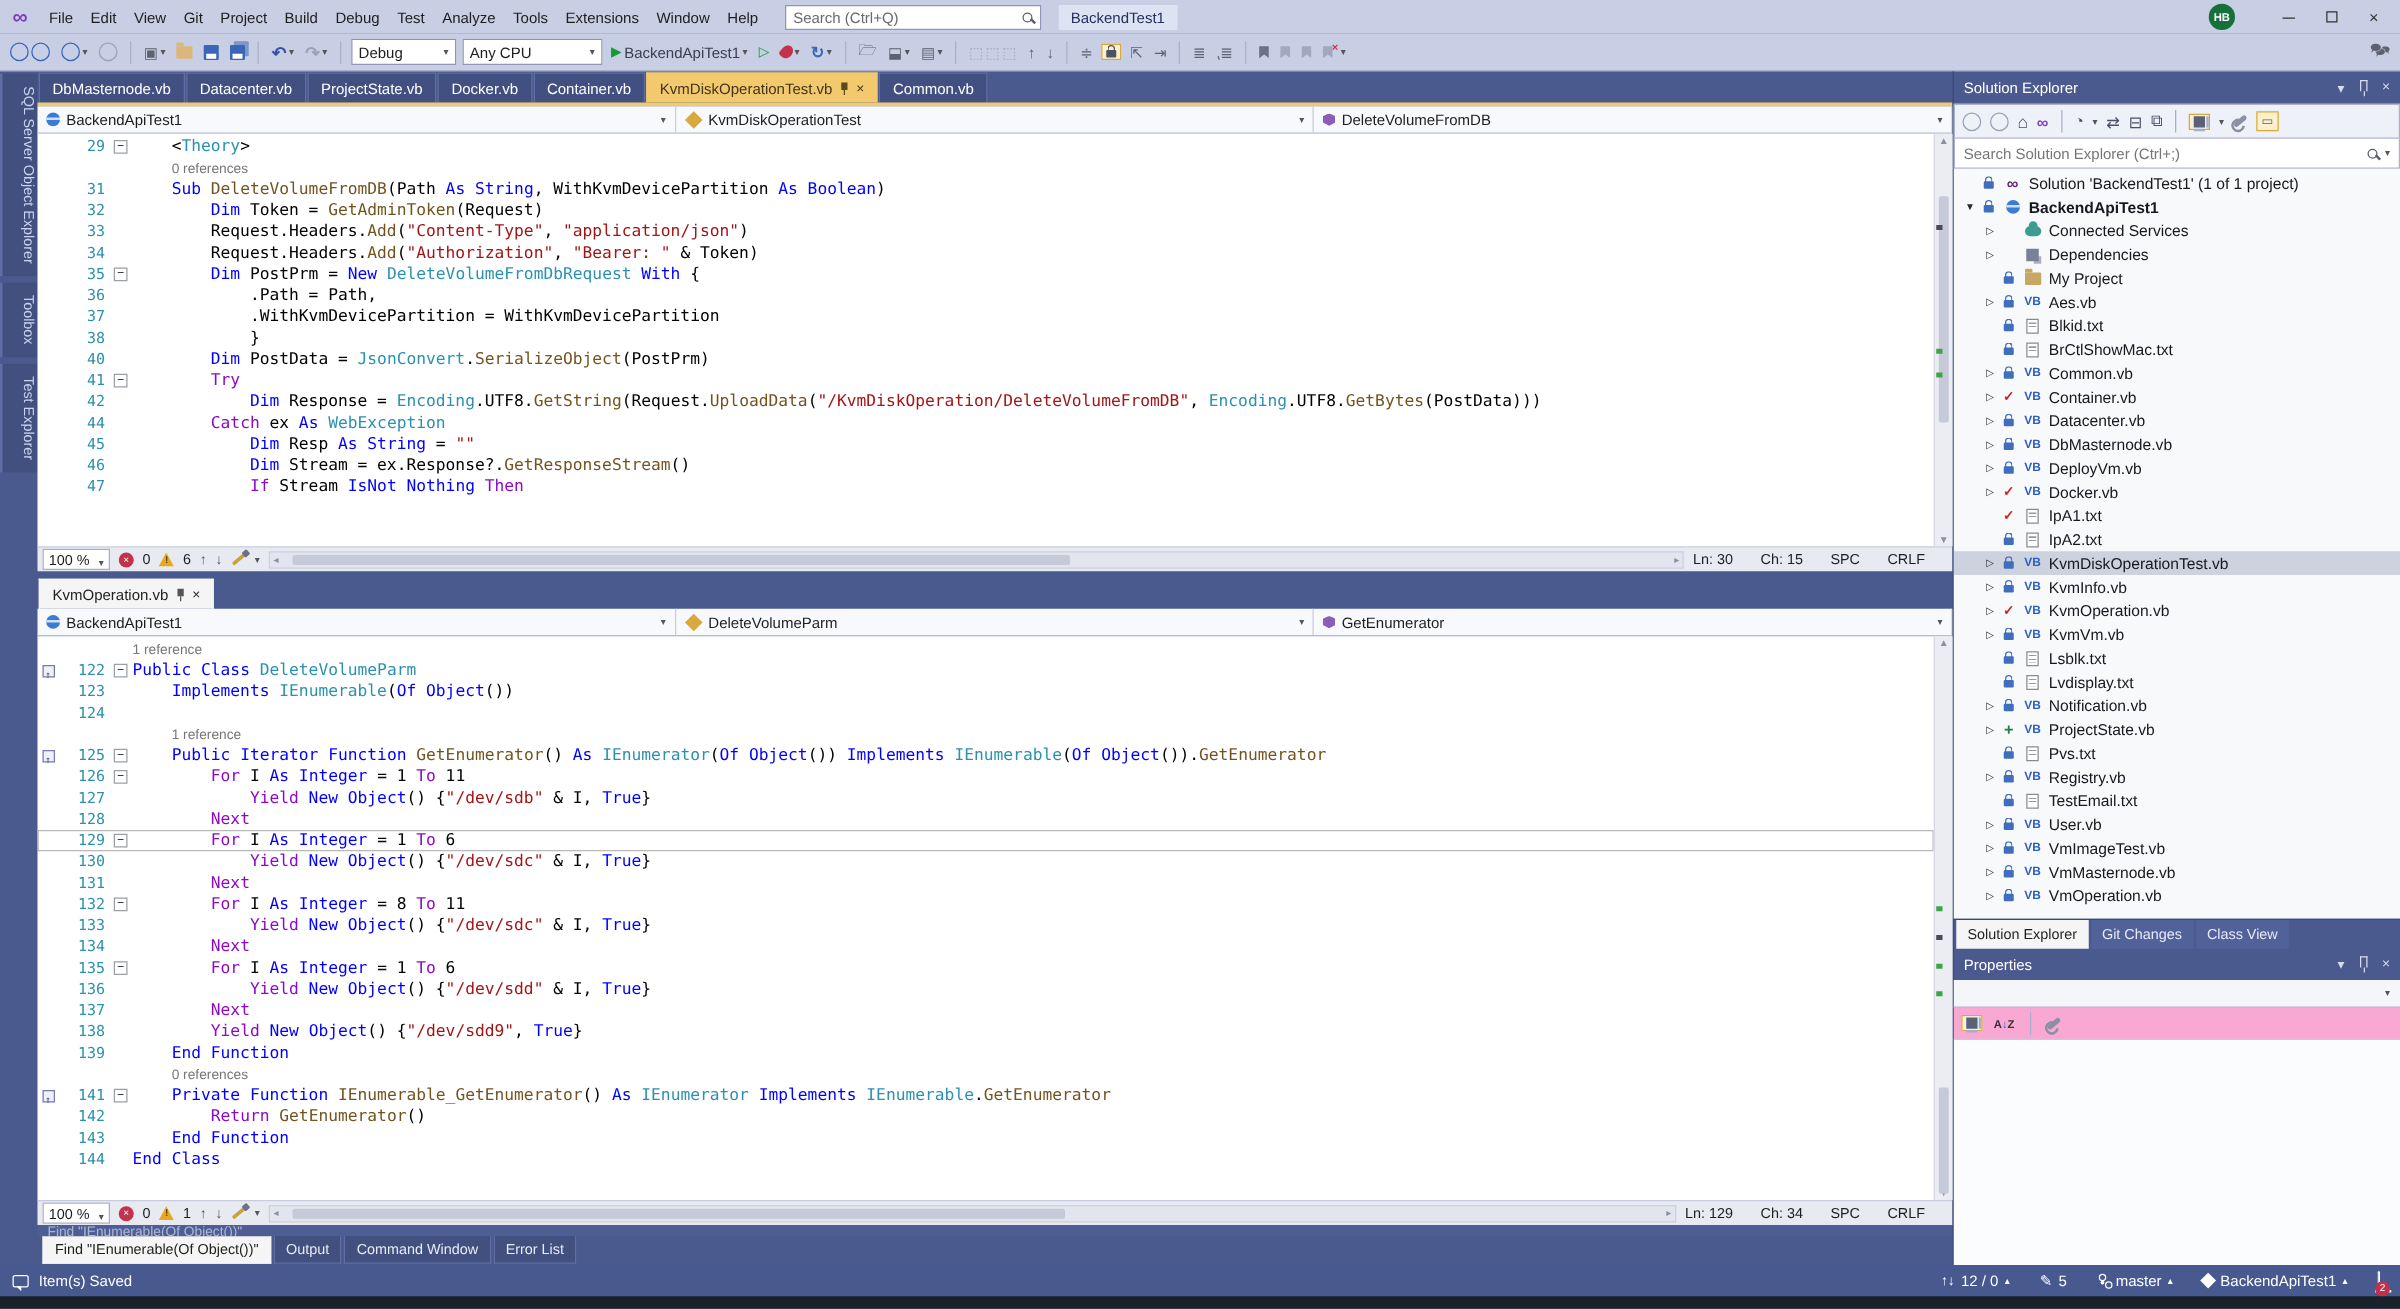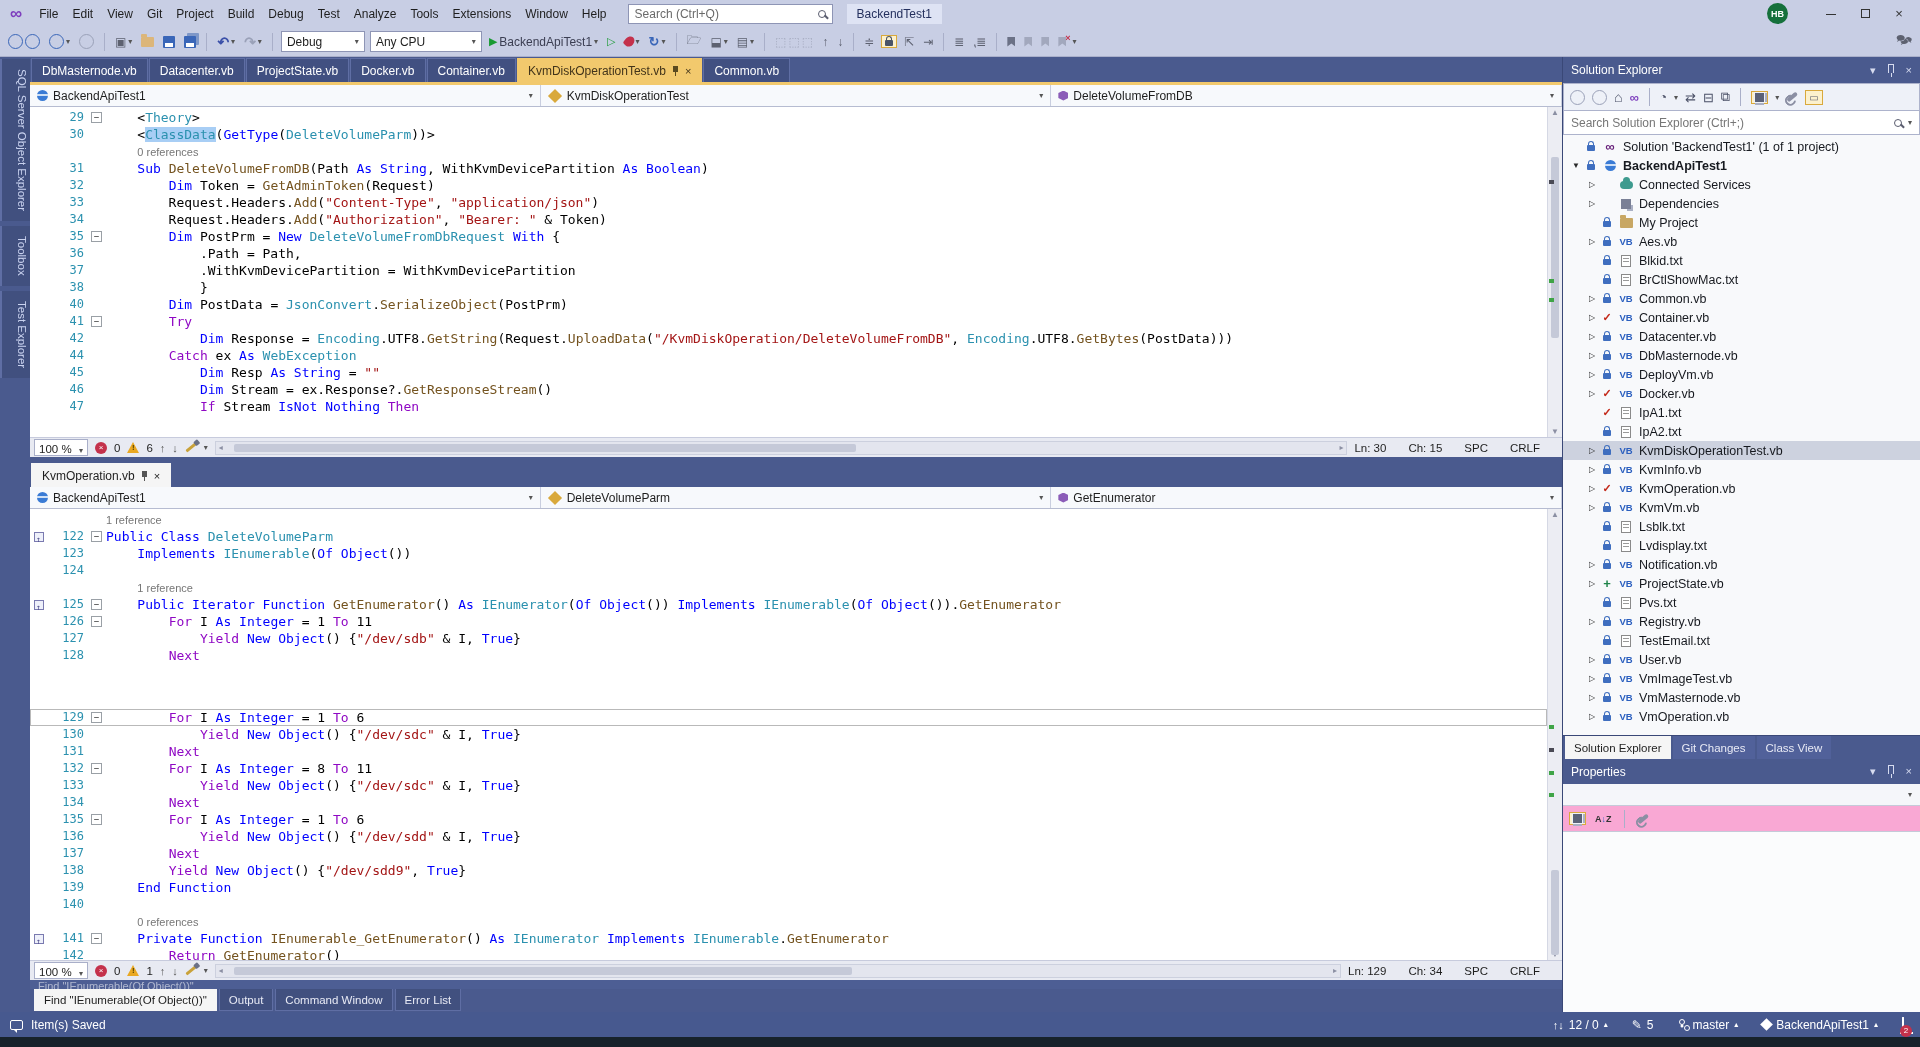--- a/index.html
+++ b/index.html
@@ -74,21 +74,21 @@
   .crumbsec{flex:1;display:flex;align-items:center;gap:5px;padding:0 7px;border-right:1px solid #C9CEDF;font-size:12px;}
   .crumbsec .drop{margin-left:auto;}
   .ic-proj{width:11px;height:11px;border-radius:50%;background:#3A7BD5;position:relative;flex:none;}
   .ic-proj::after{content:"";position:absolute;left:0;top:4px;width:11px;height:2px;background:#cfe0f5;}
   .ic-class{width:10px;height:10px;background:#D9A93C;transform:rotate(45deg);flex:none;margin:0 2px;}
   .ic-method{width:10px;height:10px;background:#8B5CB8;clip-path:polygon(50% 0,100% 25%,100% 75%,50% 100%,0 75%,0 25%);flex:none;}
   
   .codewrap{flex:1;background:#fff;position:relative;overflow:hidden;}
   .codelines{position:absolute;left:0;top:2px;right:15px;}
   .crow{display:flex;height:17px;line-height:17px;font-family:"DejaVu Sans Mono","Liberation Mono",monospace;font-size:13px;}
-  .crow.caret{outline:1px solid #b9b9b9;outline-offset:-1px;margin-top:45px;}
+  .crow.caret{outline:1px solid #b9b9b9;outline-offset:-1px;}
   .mgc{width:18px;flex:none;display:flex;align-items:center;justify-content:center;}
   .refico{width:10px;height:10px;border:1px solid #7A7AB0;background:#EEF0FA;position:relative;}
   .refico::after{content:"↑";position:absolute;left:1px;top:-2px;font-size:8px;color:#4a4a8a;}
   .lnum{width:40px;flex:none;text-align:right;color:#2B91AF;font-size:12px;padding-right:4px;position:relative;}
   .pencil{position:absolute;right:-12px;top:1px;font-size:10px;color:#4a4a8a;}
   .foldc{width:18px;flex:none;position:relative;}
   .foldbox{position:absolute;left:3px;top:3px;width:11px;height:11px;border:1px solid #9AA0A6;background:#fff;
     color:#333;font-size:9px;line-height:9px;text-align:center;}
   .ctext{white-space:pre;color:#000;}
   .k{color:#0000FF}.c{color:#8F08C4}.t{color:#2B91AF}.m{color:#74531F}.s{color:#A31515}
@@ -388,26 +388,20 @@
             <div class="crow">
               <span class="mgc"></span>
               <span class="lnum">29</span>
               <span class="foldc">
                 <span class="foldbox">−</span>
               </span>
               <span class="ctext"><span>    &lt;</span><span class="t">Theory</span><span>&gt;</span></span>
             </div>
             <div class="crow">
               <span class="mgc"></span>
-              <span class="lnum">30</span>
-              <span class="foldc"></span>
-              <span class="ctext"><span>    &lt;</span><span class="t sel">ClassData</span><span>(</span><span class="k">GetType</span><span>(</span><span class="t">DeleteVolumeParm</span><span>))&gt;</span></span>
-            </div>
-            <div class="crow">
-              <span class="mgc"></span>
               <span class="lnum"></span>
               <span class="foldc"></span>
               <span class="ctext">    <span class="lens">0 references</span></span>
             </div>
             <div class="crow">
               <span class="mgc"></span>
               <span class="lnum">31</span>
               <span class="foldc"></span>
               <span class="ctext"><span>    </span><span class="k">Sub</span><span> </span><span class="m">DeleteVolumeFromDB</span><span>(Path </span><span class="k">As</span><span> </span><span class="k">String</span><span>, WithKvmDevicePartition </span><span class="k">As</span><span> </span><span class="k">Boolean</span><span>)</span></span>
             </div>
@@ -696,26 +690,20 @@
               <span class="ctext"><span>        </span><span class="c">Yield</span><span> </span><span class="k">New</span><span> </span><span class="k">Object</span><span>() {</span><span class="s">"/dev/sdd9"</span><span>, </span><span class="k">True</span><span>}</span></span>
             </div>
             <div class="crow">
               <span class="mgc"></span>
               <span class="lnum">139</span>
               <span class="foldc"></span>
               <span class="ctext"><span>    </span><span class="k">End Function</span></span>
             </div>
             <div class="crow">
               <span class="mgc"></span>
-              <span class="lnum">140</span>
-              <span class="foldc"></span>
-              <span class="ctext"></span>
-            </div>
-            <div class="crow">
-              <span class="mgc"></span>
               <span class="lnum"></span>
               <span class="foldc"></span>
               <span class="ctext">    <span class="lens">0 references</span></span>
             </div>
             <div class="crow">
               <span class="mgc">
                 <span class="refico"></span>
               </span>
               <span class="lnum">141</span>
               <span class="foldc">

